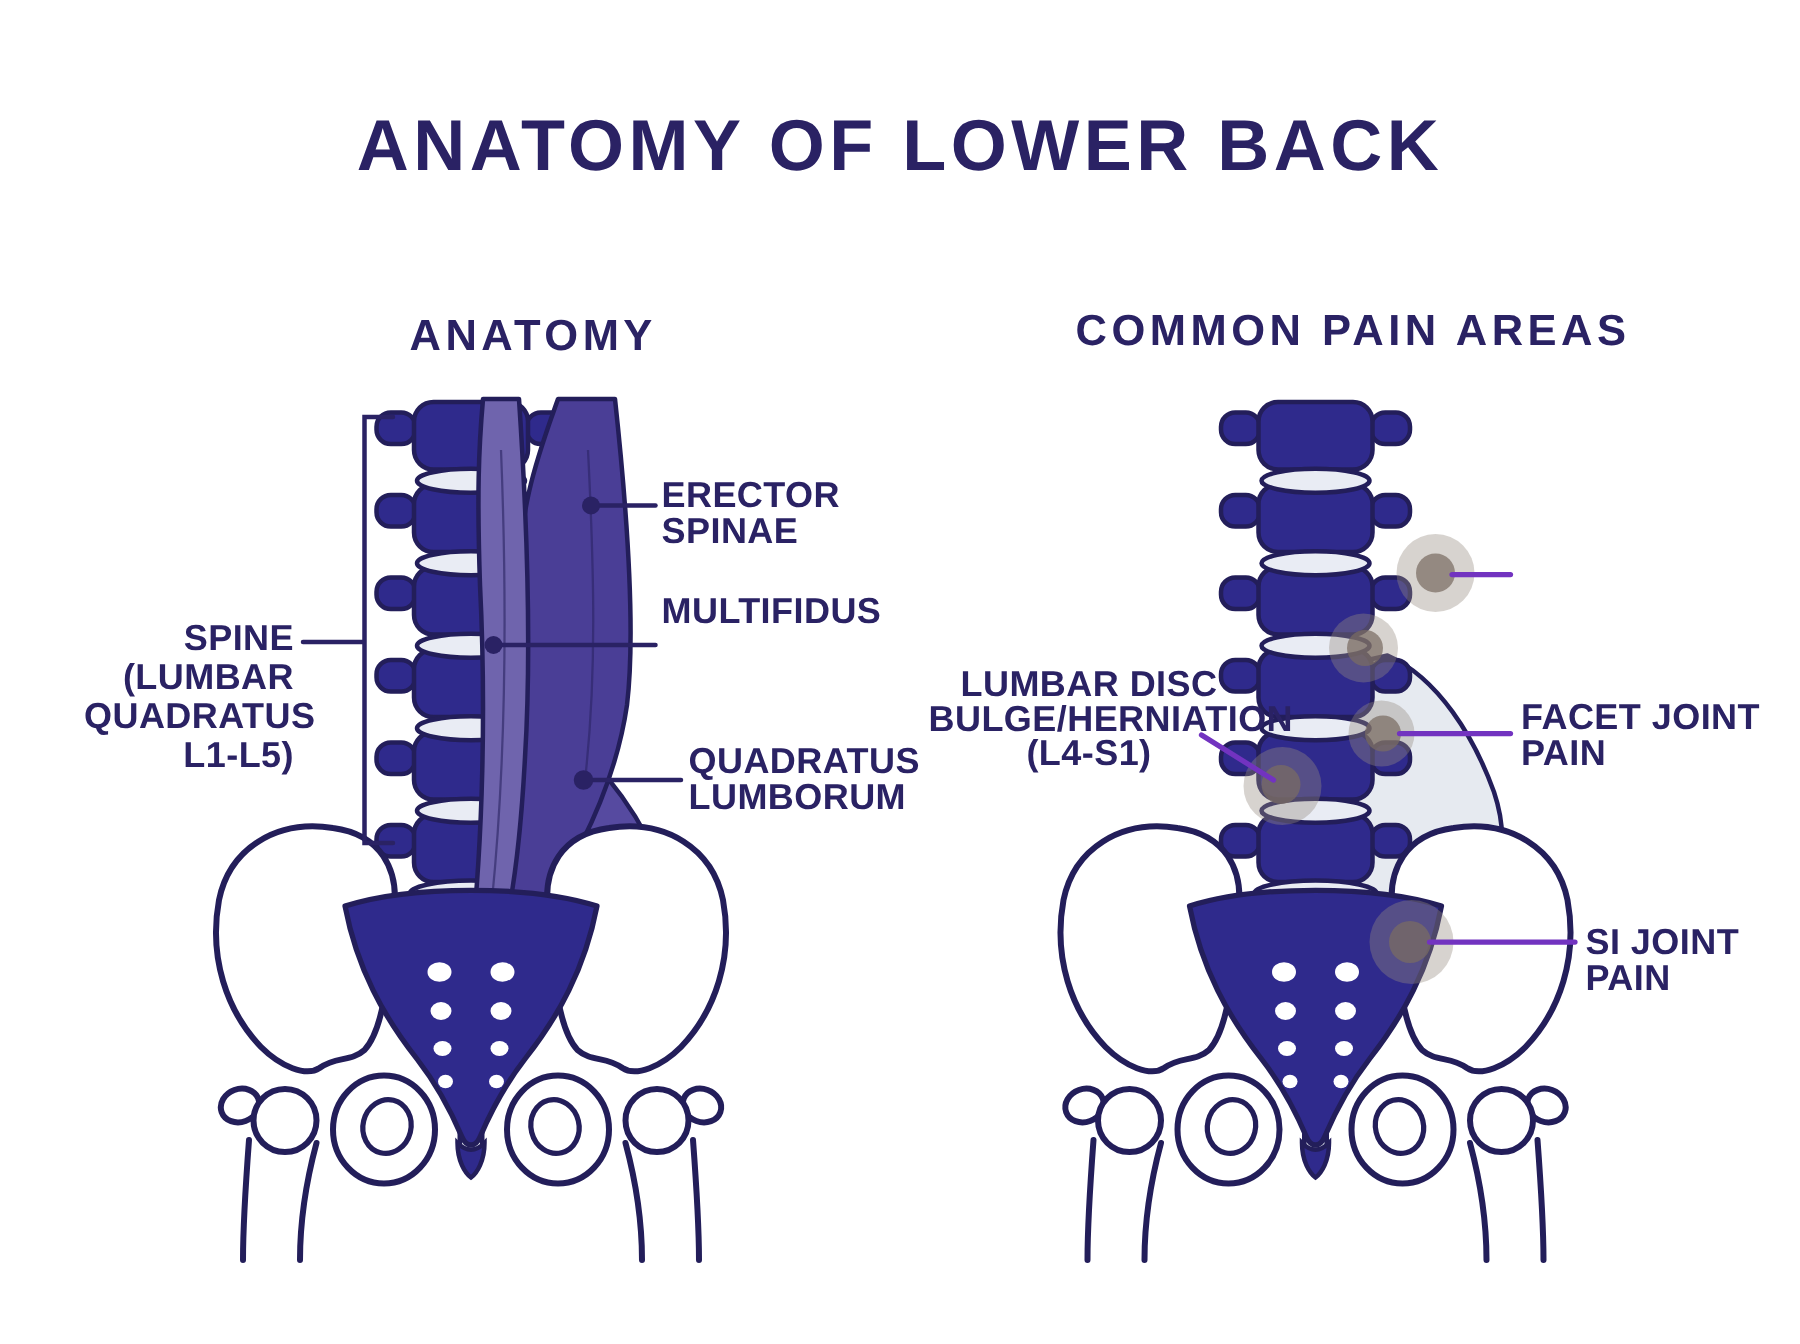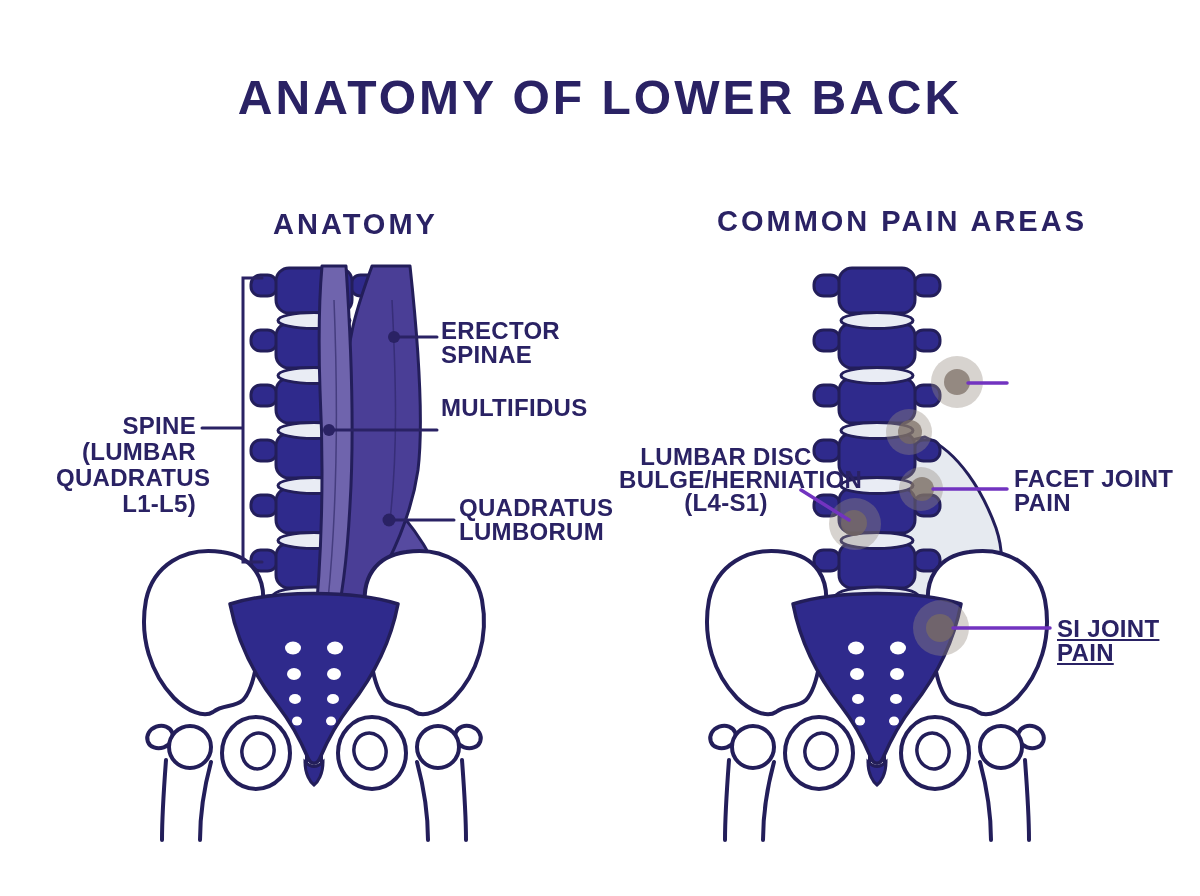--- a/index.html
+++ b/index.html
@@ -19,21 +19,21 @@
   .heading.pain{left:717px;top:207px;}
   .lbl{position:absolute;color:var(--ink);font-weight:700;font-size:24px;line-height:24px;
        letter-spacing:0.3px;white-space:pre-line;}
   .lbl.spine{left:56px;top:413px;width:140px;text-align:right;line-height:26px;}
   .lbl.erector{left:441px;top:319px;}
   .lbl.multifidus{left:441px;top:396px;}
   .lbl.quadratus{left:459px;top:496px;}
   .lbl.strain{left:1014px;top:361px;}
   .lbl.lumbardisc{left:619px;top:445px;width:214px;text-align:center;line-height:23px;}
   .lbl.facet{left:1014px;top:467px;}
-  .lbl.sijoint{left:1057px;top:617px;text-decoration:underline;}
+  .lbl.sijoint{left:1057px;top:617px;}
 </style>
 </head>
 <body>
 
 <div class="stage">
 
   <svg class="diagram" width="1200" height="896" viewBox="0 0 1200 896">
     <defs>
       <g id="vert">
         <rect x="-63" y="7" width="26" height="21" rx="9.5" style="fill:var(--spine-fill);stroke:var(--outline);stroke-width:3"></rect>

